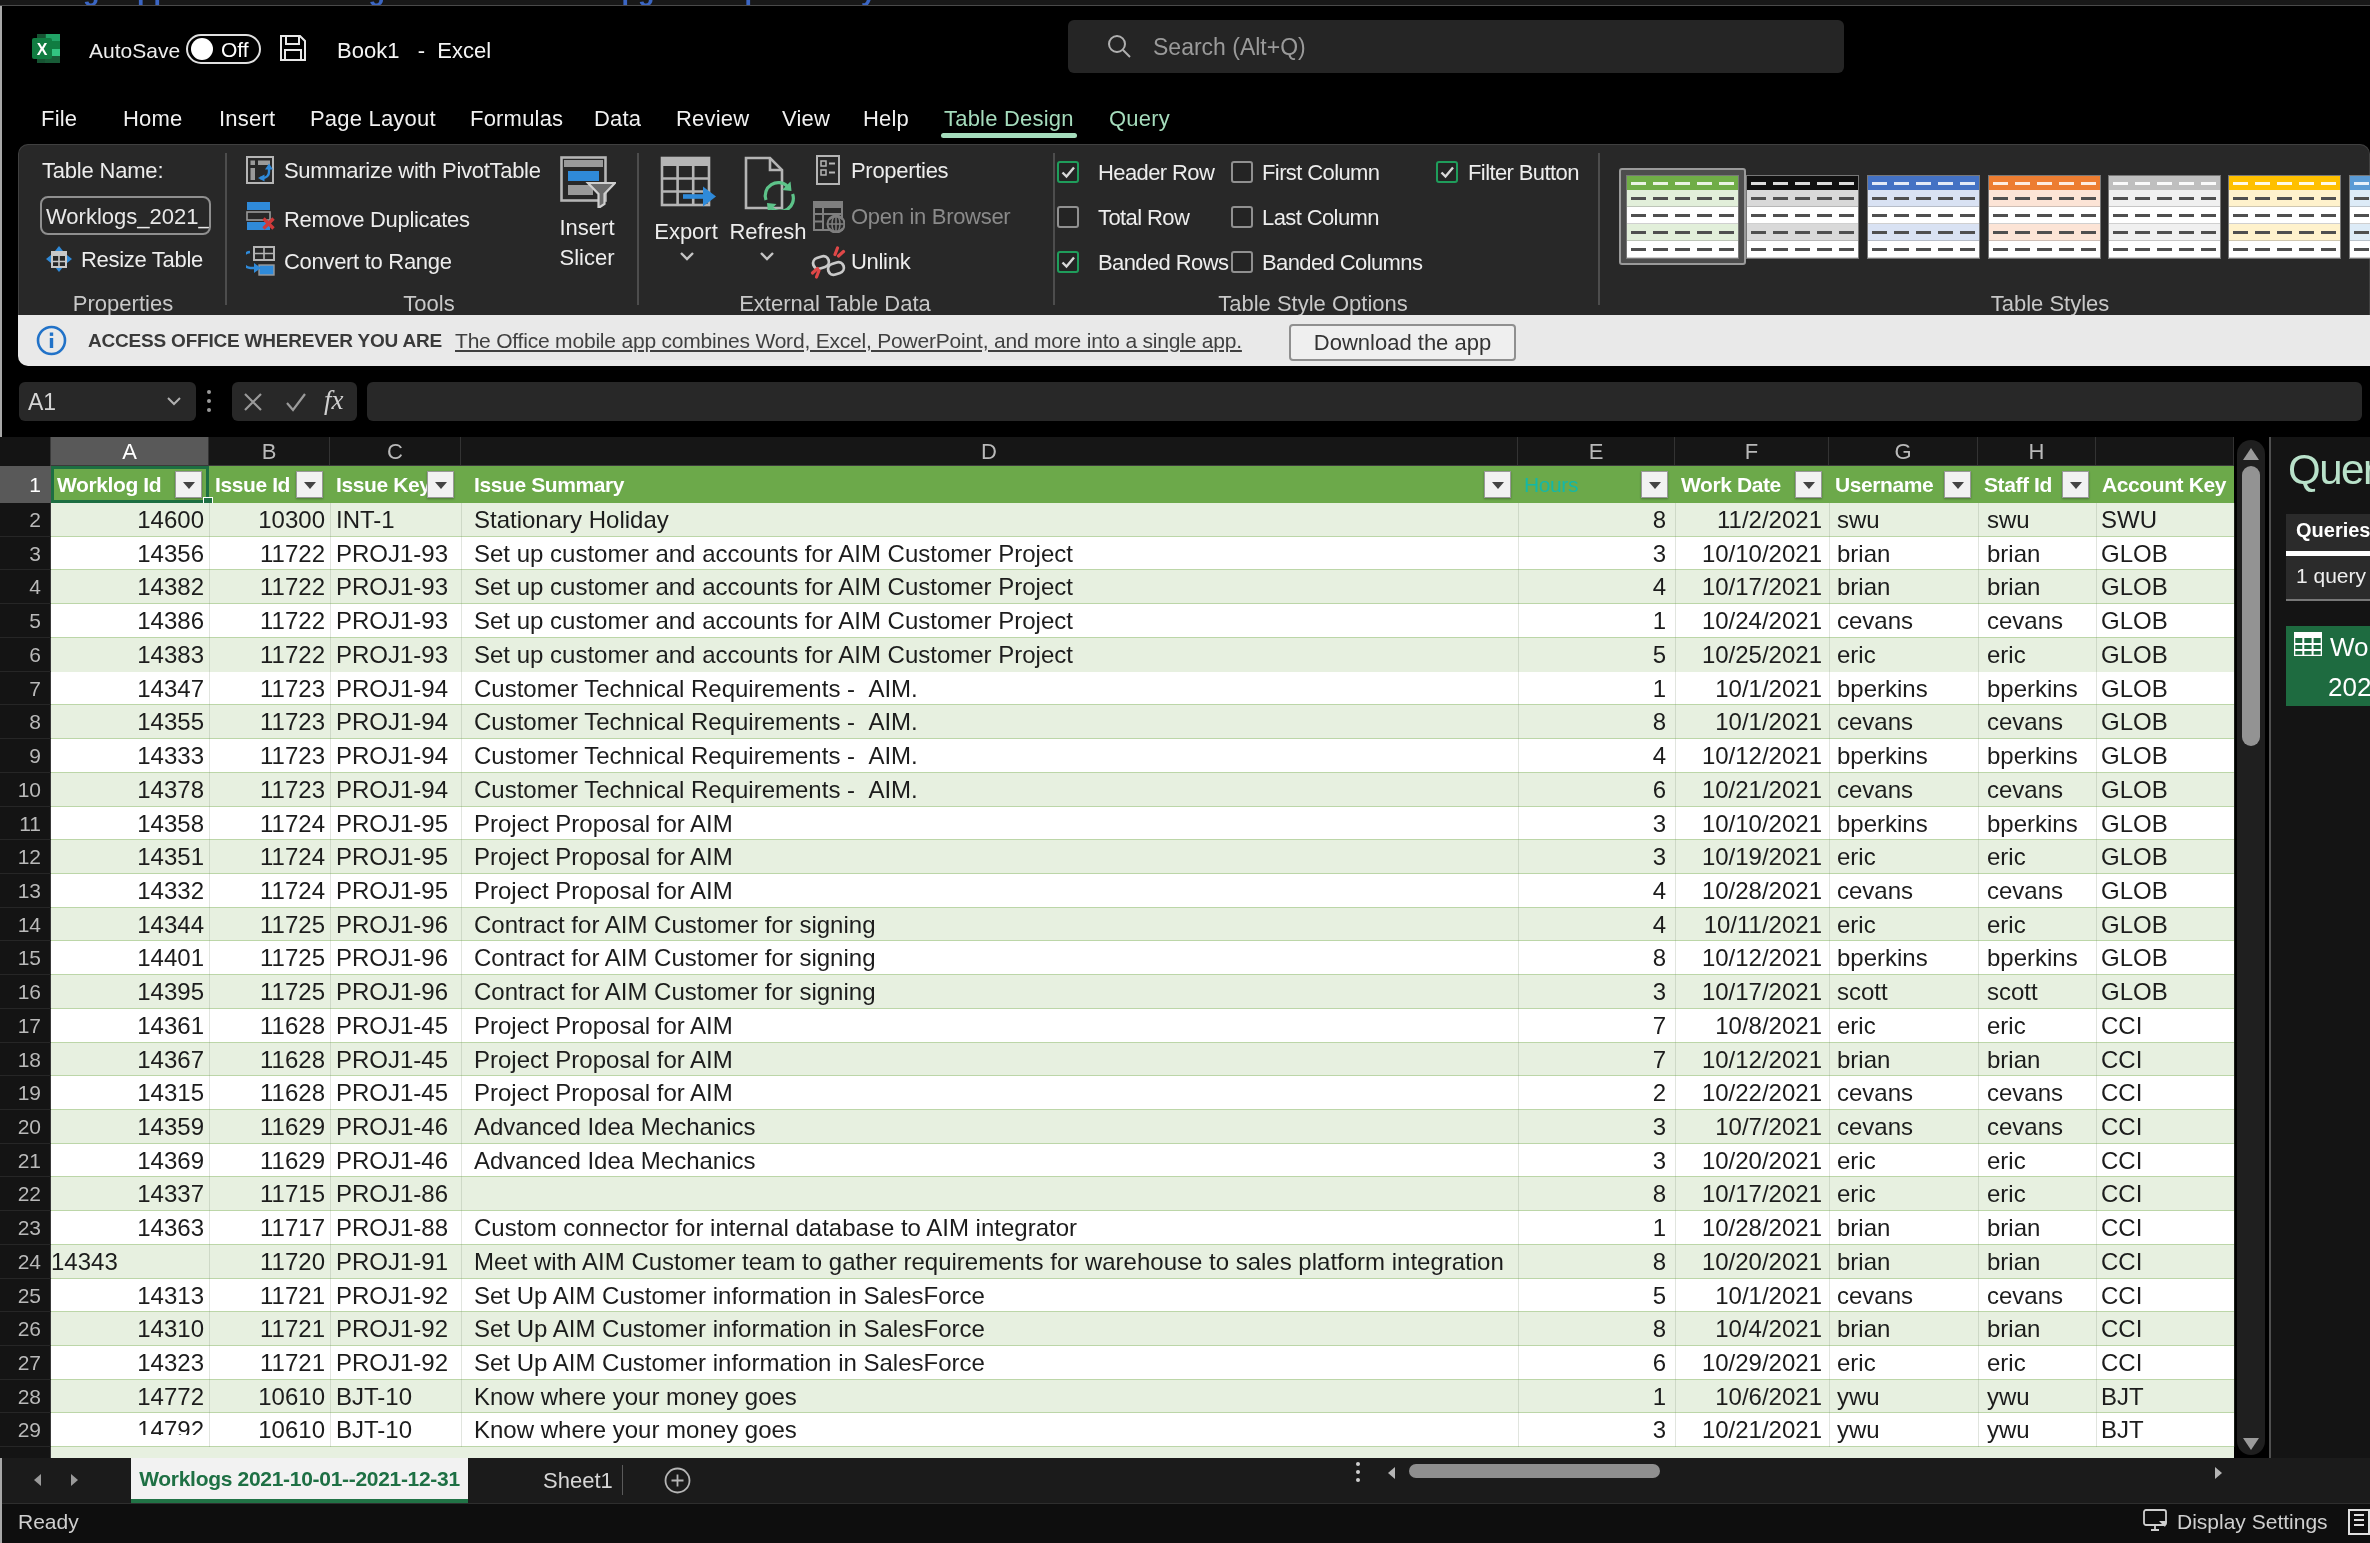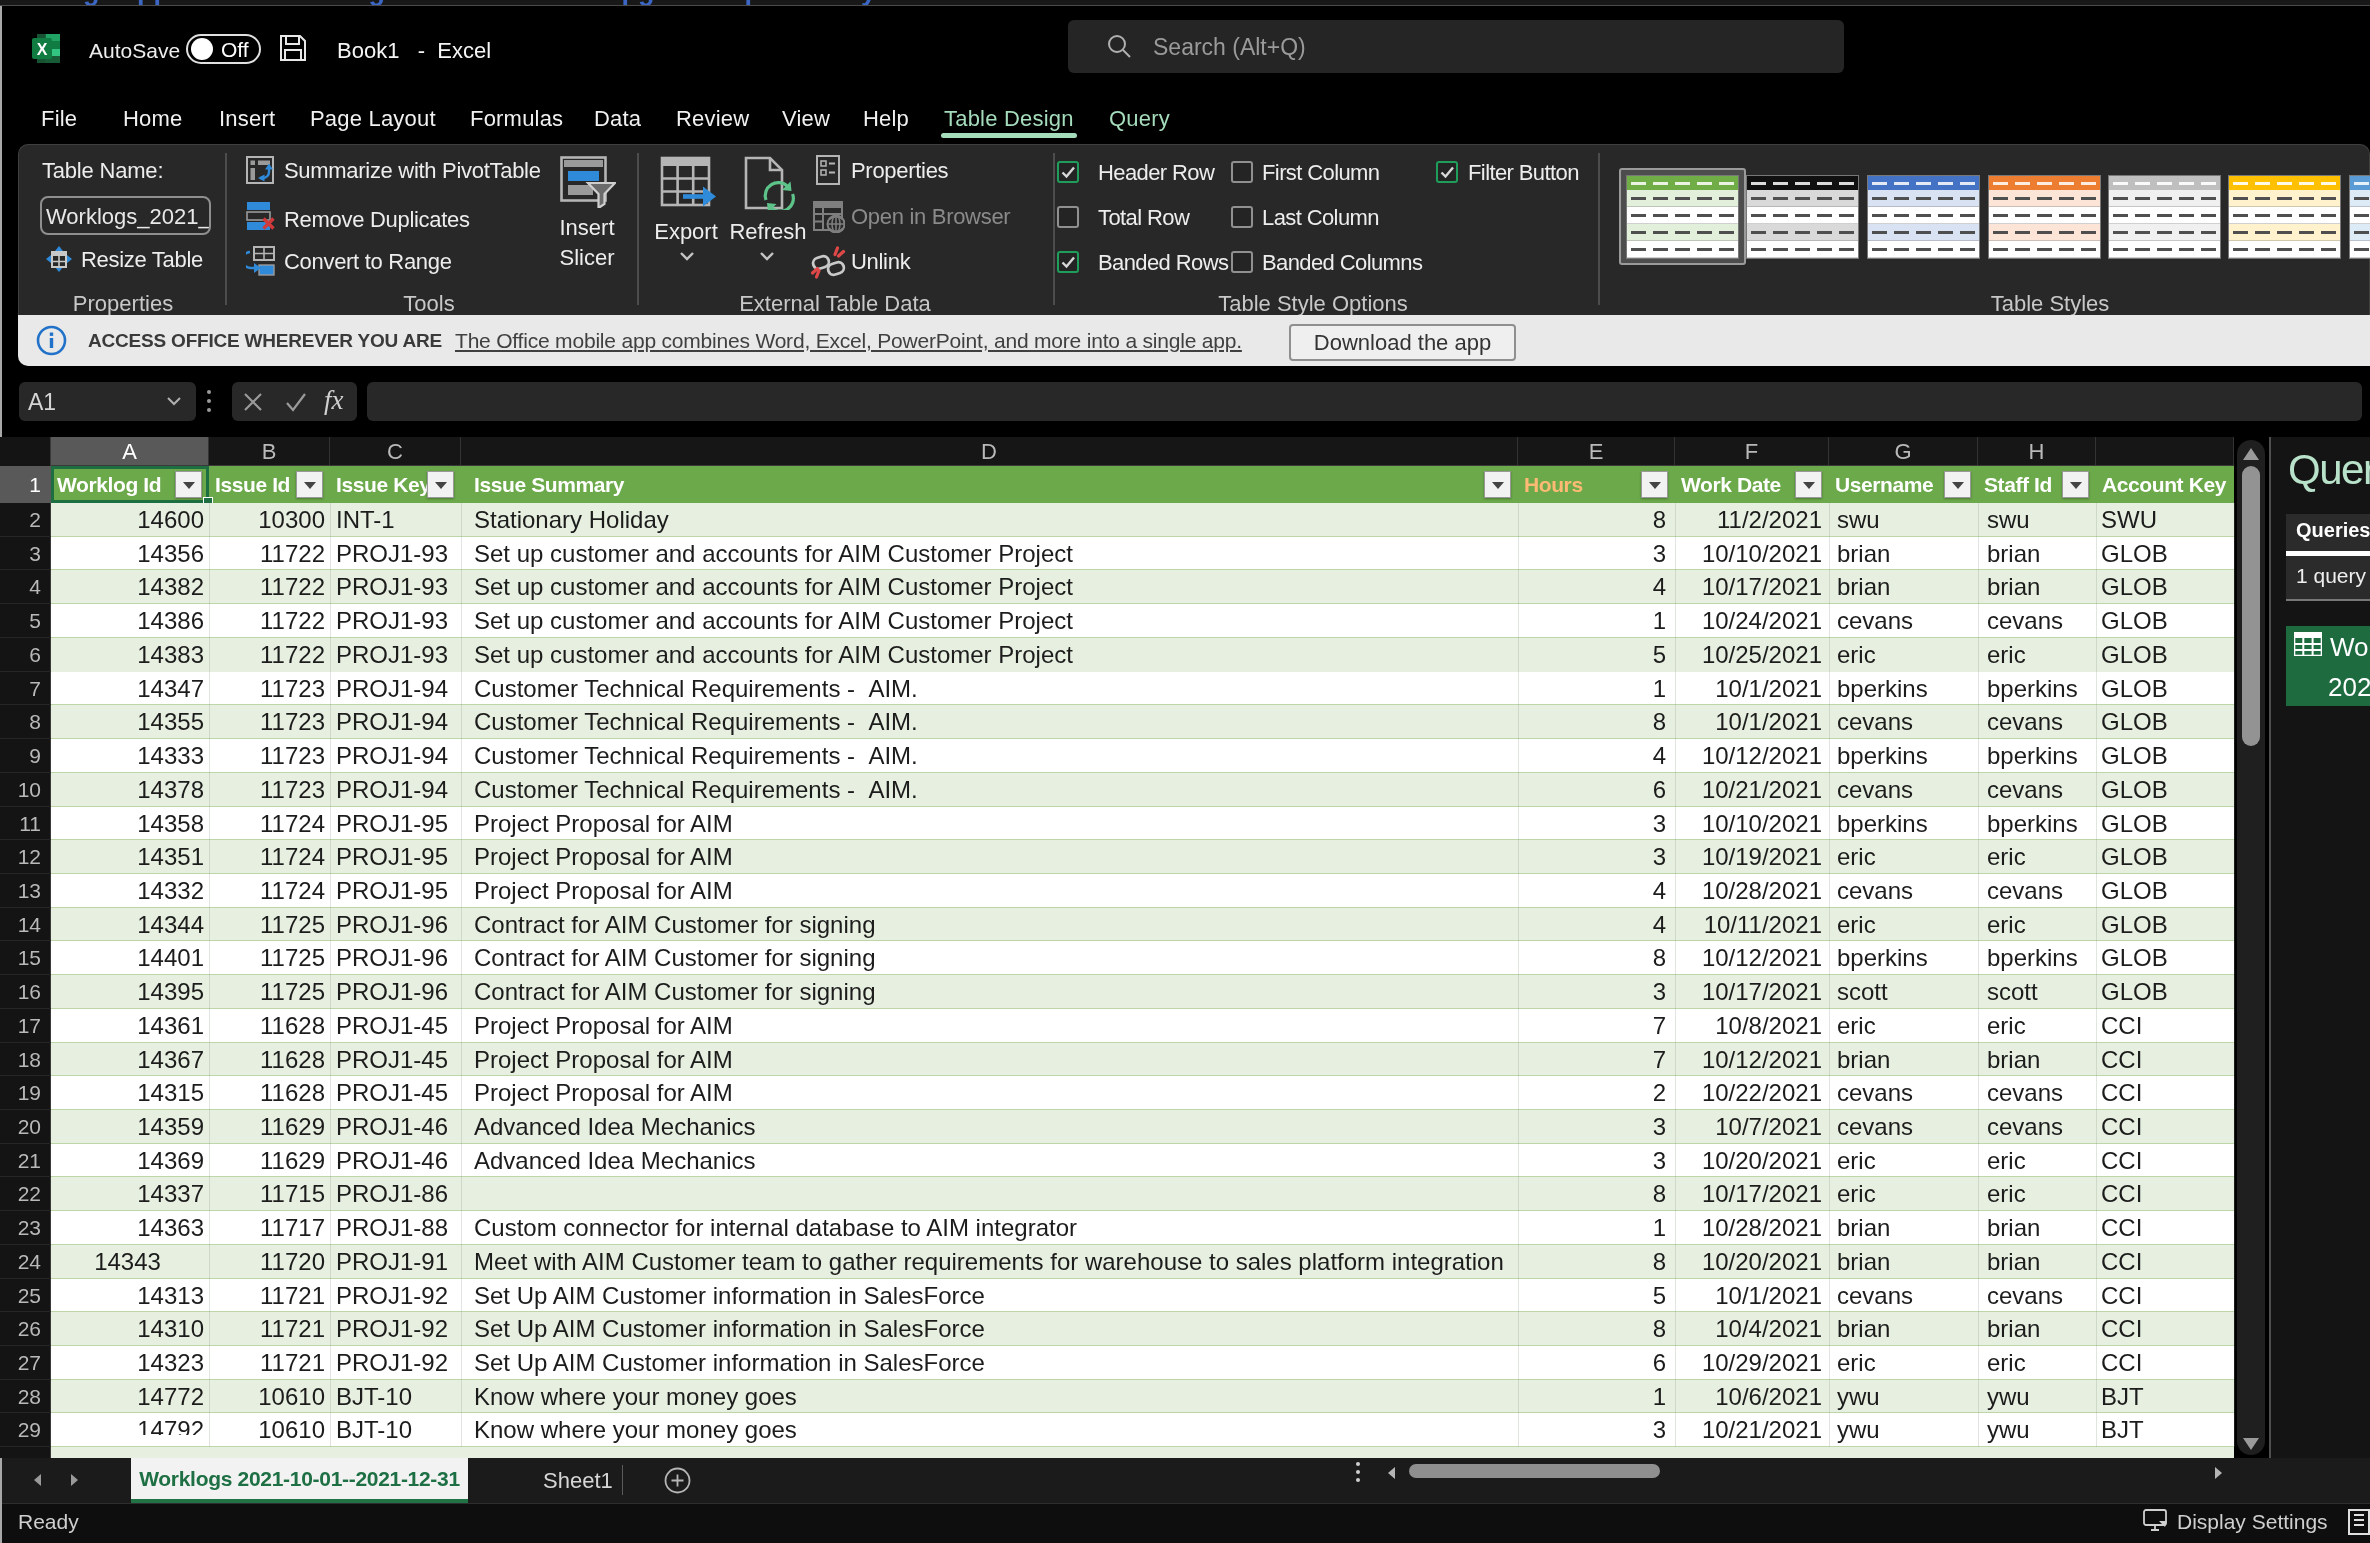--- a/index.html
+++ b/index.html
@@ -505,21 +505,21 @@
       <svg width="12" height="8" viewBox="0 0 12 8" style="position:absolute;left:7px;top:10px;">
         <path d="M0 0 h12 l-6 7 z" fill="#444"></path>
       </svg>
     </div>
 <div class="txt" style="left:474px;top:473px;font-size:21px;letter-spacing:-0.4px;font-weight:bold;color:#fff;">Issue Summary</div>
 <div class="abs" style="left:1484px;top:471px;width:27px;height:27px;background:#f2f2f2;border:1px solid #999;box-shadow:0 1px 2px rgba(0,0,0,0.3);">
       <svg width="12" height="8" viewBox="0 0 12 8" style="position:absolute;left:7px;top:10px;">
         <path d="M0 0 h12 l-6 7 z" fill="#444"></path>
       </svg>
     </div>
-<div class="txt" style="left:1524px;top:473px;font-size:21px;letter-spacing:-0.4px;font-weight:bold;color:#fdba74;">Hours</div>
+<div class="txt" style="left:1524px;top:473px;font-size:21px;letter-spacing:-0.4px;font-weight:normal;color:#14b8a6;">Hours</div>
 <div class="abs" style="left:1641px;top:471px;width:27px;height:27px;background:#f2f2f2;border:1px solid #999;box-shadow:0 1px 2px rgba(0,0,0,0.3);">
       <svg width="12" height="8" viewBox="0 0 12 8" style="position:absolute;left:7px;top:10px;">
         <path d="M0 0 h12 l-6 7 z" fill="#444"></path>
       </svg>
     </div>
 <div class="txt" style="left:1681px;top:473px;font-size:21px;letter-spacing:-0.4px;font-weight:bold;color:#fff;">Work Date</div>
 <div class="abs" style="left:1795px;top:471px;width:27px;height:27px;background:#f2f2f2;border:1px solid #999;box-shadow:0 1px 2px rgba(0,0,0,0.3);">
       <svg width="12" height="8" viewBox="0 0 12 8" style="position:absolute;left:7px;top:10px;">
         <path d="M0 0 h12 l-6 7 z" fill="#444"></path>
       </svg>
@@ -972,21 +972,21 @@
       <div class="abs" style="left:279px;top:0;width:1px;height:33.72px;background:rgba(120,135,110,0.22);"></div>
       <div class="abs" style="left:410px;top:0;width:1px;height:33.72px;background:rgba(120,135,110,0.22);"></div>
       <div class="abs" style="left:1467px;top:0;width:1px;height:33.72px;background:rgba(120,135,110,0.22);"></div>
       <div class="abs" style="left:1624px;top:0;width:1px;height:33.72px;background:rgba(120,135,110,0.22);"></div>
       <div class="abs" style="left:1778px;top:0;width:1px;height:33.72px;background:rgba(120,135,110,0.22);"></div>
       <div class="abs" style="left:1927px;top:0;width:1px;height:33.72px;background:rgba(120,135,110,0.22);"></div>
       <div class="abs" style="left:2045px;top:0;width:1px;height:33.72px;background:rgba(120,135,110,0.22);"></div>
       <div class="abs" style="left:2183px;top:0;width:1px;height:33.72px;background:rgba(120,135,110,0.22);"></div>
     </div>
     <div class="abs" style="left:51px;top:1244.8px;width:2183px;height:33.72px;background:#e7f0e0;border-bottom:1px solid #bcd6a8;">
-      <div class="abs" style="left:0px;top:0;width:153px;text-align:center;height:33.72px;line-height:34.72px;font-size:24px;color:#1c1c1c;overflow:hidden;white-space:nowrap;">14343</div>
+      <div class="abs" style="left:0px;top:0;width:153px;text-align:left;height:33.72px;line-height:34.72px;font-size:24px;color:#1c1c1c;overflow:hidden;white-space:nowrap;">14343</div>
       <div class="abs" style="left:158px;top:0;width:116px;text-align:right;height:33.72px;line-height:34.72px;font-size:24px;color:#1c1c1c;overflow:hidden;white-space:nowrap;">11720</div>
       <div class="abs" style="left:285px;top:0;width:125px;text-align:left;height:33.72px;line-height:34.72px;font-size:24px;color:#1c1c1c;overflow:hidden;white-space:nowrap;">PROJ1-91</div>
       <div class="abs" style="left:423px;top:0;width:1044px;text-align:left;height:33.72px;line-height:34.72px;font-size:24px;color:#1c1c1c;overflow:hidden;white-space:nowrap;">Meet with AIM Customer team to gather requirements for warehouse to sales platform integration</div>
       <div class="abs" style="left:1467px;top:0;width:148px;text-align:right;height:33.72px;line-height:34.72px;font-size:24px;color:#1c1c1c;overflow:hidden;white-space:nowrap;">8</div>
       <div class="abs" style="left:1624px;top:0;width:147px;text-align:right;height:33.72px;line-height:34.72px;font-size:24px;color:#1c1c1c;overflow:hidden;white-space:nowrap;">10/20/2021</div>
       <div class="abs" style="left:1786px;top:0;width:141px;text-align:left;height:33.72px;line-height:34.72px;font-size:24px;color:#1c1c1c;overflow:hidden;white-space:nowrap;">brian</div>
       <div class="abs" style="left:1936px;top:0;width:109px;text-align:left;height:33.72px;line-height:34.72px;font-size:24px;color:#1c1c1c;overflow:hidden;white-space:nowrap;">brian</div>
       <div class="abs" style="left:2050px;top:0;width:133px;text-align:left;height:33.72px;line-height:34.72px;font-size:24px;color:#1c1c1c;overflow:hidden;white-space:nowrap;">CCI</div>
       <div class="abs" style="left:158px;top:0;width:1px;height:33.72px;background:rgba(120,135,110,0.22);"></div>
       <div class="abs" style="left:279px;top:0;width:1px;height:33.72px;background:rgba(120,135,110,0.22);"></div>

